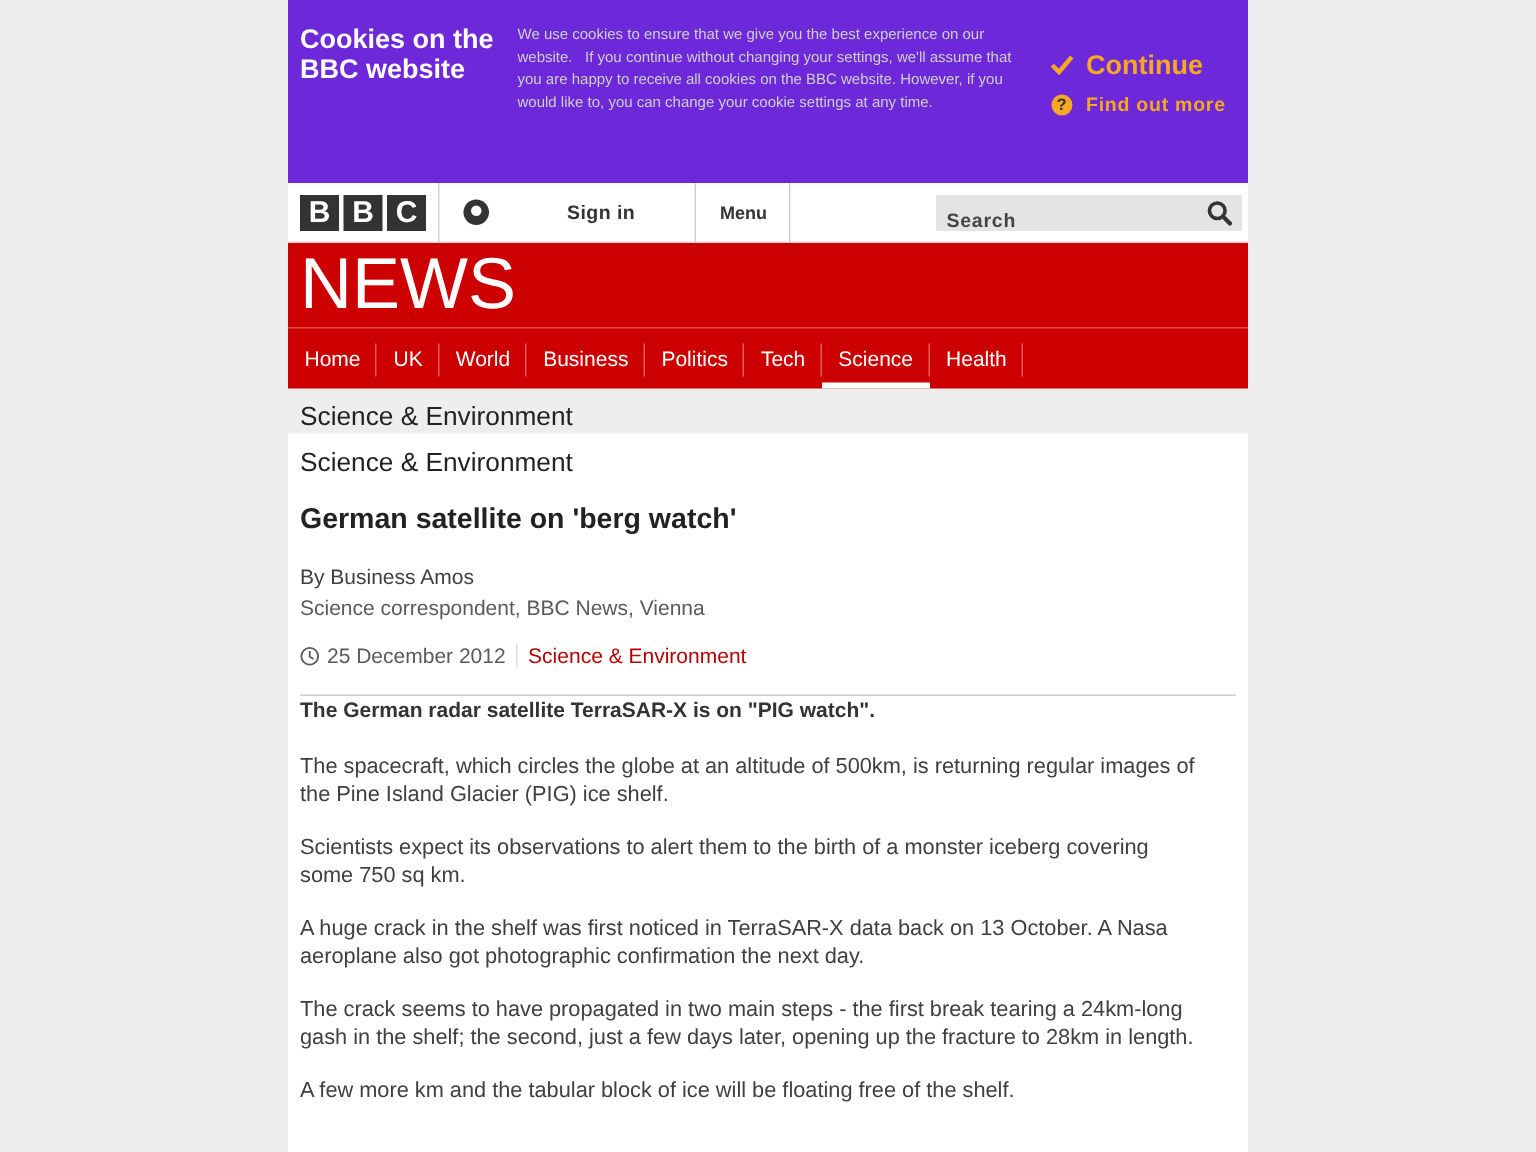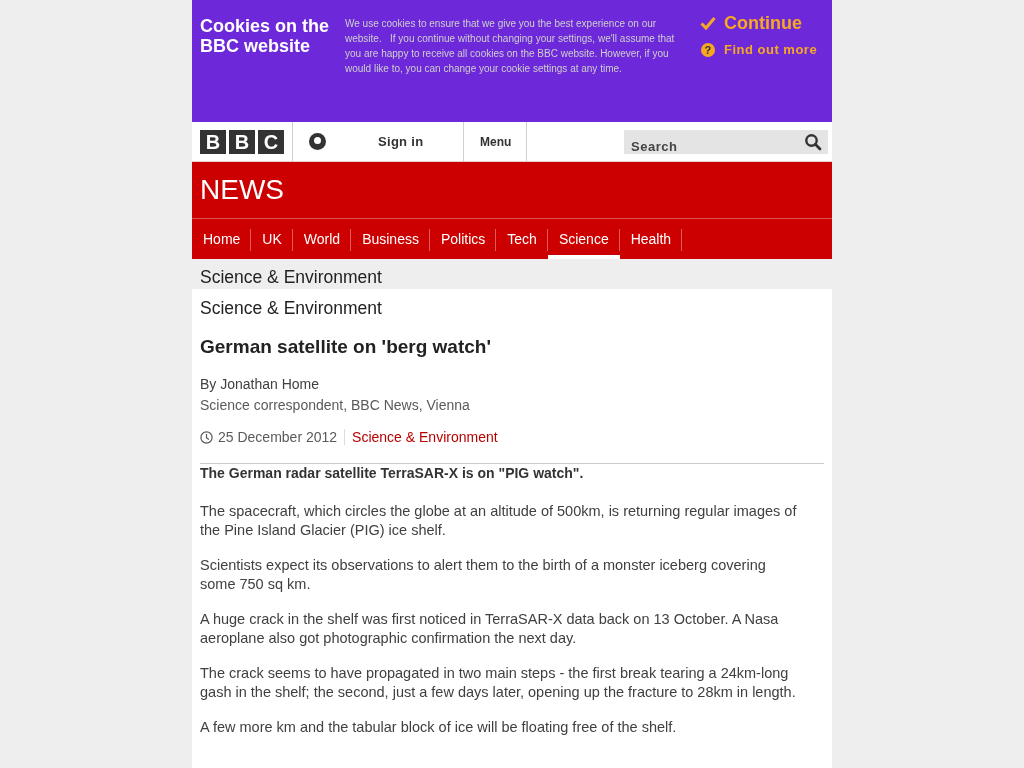--- a/index.html
+++ b/index.html
@@ -4,21 +4,21 @@
   <style>
     * { box-sizing: border-box; margin: 0; padding: 0; }
     html, body { width: 1024px; height: 768px; overflow: hidden; }
     body { background: #eeeeee; font-family: "Liberation Sans", sans-serif; position: relative; }
     .page { position: absolute; left: 192px; top: 0; width: 640px; }
 
     
     .cookie { background: #6d28d9; height: 122px; position: relative; }
     .cookie-title { position: absolute; left: 8px; top: 16px; width: 130px; color: #fff; font-weight: bold; font-size: 18px; line-height: 20px; }
     .cookie-text { position: absolute; left: 153px; top: 16px; width: 330px; color: #cfcfcf; font-size: 10px; line-height: 15px; }
-    .cookie-actions { position: absolute; left: 508px; top: 12px; width: 130px; }
+    .cookie-actions { position: absolute; left: 508px; top: 32px; width: 130px; }
     .cookie-action { display: flex; align-items: flex-start; color: #f7a823; font-weight: bold; text-decoration: none; cursor: pointer; }
     .cookie-action .ico { width: 16px; height: 16px; display: inline-flex; align-items: center; justify-content: center; margin-right: 8px; flex: none; }
     .ca-continue { font-size: 18px; line-height: 22px; }
     .ca-continue .ico { margin-top: 3px; }
     .ca-settings { font-size: 13px; line-height: 16px; margin-top: 4px; letter-spacing: 0.5px; }
     .ca-more { font-size: 13px; line-height: 16px; margin-top: 8px; letter-spacing: 0.5px; }
     .qmark { width: 14px; height: 14px; border-radius: 50%; background: #f7a823; color: #333; font-size: 11px; font-weight: bold; display: flex; align-items: center; justify-content: center; }
 
     
     .bbcbar { background: #fff; height: 40px; position: relative; border-bottom: 1px solid #e8d0d0; }
@@ -29,21 +29,21 @@
     .signin .avatar { width: 17px; height: 17px; border-radius: 50%; background: #333; margin-right: 9px; position: relative; }
     .signin .avatar::after { content: ""; position: absolute; left: 5px; top: 4px; width: 7px; height: 7px; border-radius: 50%; background: #fff; }
     .menu-btn { position: absolute; left: 288px; top: 13px; color: #333; font-weight: bold; font-size: 12px; cursor: pointer; }
     .search { position: absolute; left: 432px; top: 8px; width: 204px; height: 24px; background: #e4e4e4; display: flex; align-items: flex-end; }
     .search input { border: none; background: transparent; font-family: "Liberation Sans", sans-serif; font-weight: bold; font-size: 13px; color: #444; padding-left: 7px; width: 170px; outline: none; letter-spacing: 0.5px; }
     .search input::placeholder { color: #444; }
     .search .sicon { position: absolute; right: 6px; top: 3px; width: 18px; height: 18px; }
 
     
     .news { background: #cc0000; height: 97px; position: relative; }
-    .news-logo { position: absolute; left: 8px; top: 10px; color: #fff; font-size: 28px; letter-spacing: 0px; font-weight: normal; line-height: 36px; text-align: center; }
+    .news-logo { position: absolute; left: 8px; top: 10px; color: #fff; font-size: 48px; letter-spacing: 0px; font-weight: normal; line-height: 36px; text-align: center; }
     .news-rule { position: absolute; left: 0; top: 56px; width: 640px; height: 1px; background: #e05050; }
     .nav { position: absolute; left: 0; top: 57px; height: 40px; display: flex; }
     .nav-item { position: relative; color: #fff; font-size: 14px; padding: 0 11px; height: 40px; line-height: 40px; cursor: pointer; }
     .nav-item::after { content: ""; position: absolute; right: 0; top: 10px; width: 1px; height: 22px; background: #e45a5a; }
     .nav-item.active::before { content: ""; position: absolute; left: 0; right: 0; bottom: 0; height: 4px; background: #fff; }
 
     
     .section-bar { height: 30px; background: #eeeeee; padding-left: 8px; font-size: 17.5px; color: #222; line-height: 36px; }
 
     
@@ -126,21 +126,21 @@
       <a class="nav-item active">Science</a>
       <a class="nav-item">Health</a>
     </nav>
   </div>
 
   <div class="section-bar">Science &amp; Environment</div>
 
   <article class="article">
     <div class="section-title">Science &amp; Environment</div>
     <h1 class="headline">German satellite on 'berg watch'</h1>
-    <div class="byline">By Jonathan Home</div>
+    <div class="byline">By Business Amos</div>
     <div class="byline-role">Science correspondent, BBC News, Vienna</div>
     <div class="meta">
       <span class="clock">
         <svg width="13" height="13" viewBox="0 0 13 13">
             <circle cx="6.5" cy="6.5" r="5.6" stroke="#5a5a5a" stroke-width="1.2" fill="none"></circle>
             <path d="M6.5 3 V6.8 L9 8.4" stroke="#5a5a5a" stroke-width="1.2" fill="none"></path>
           </svg>
       </span>
       <span>25 December 2012</span>
       <span class="sep"></span>

